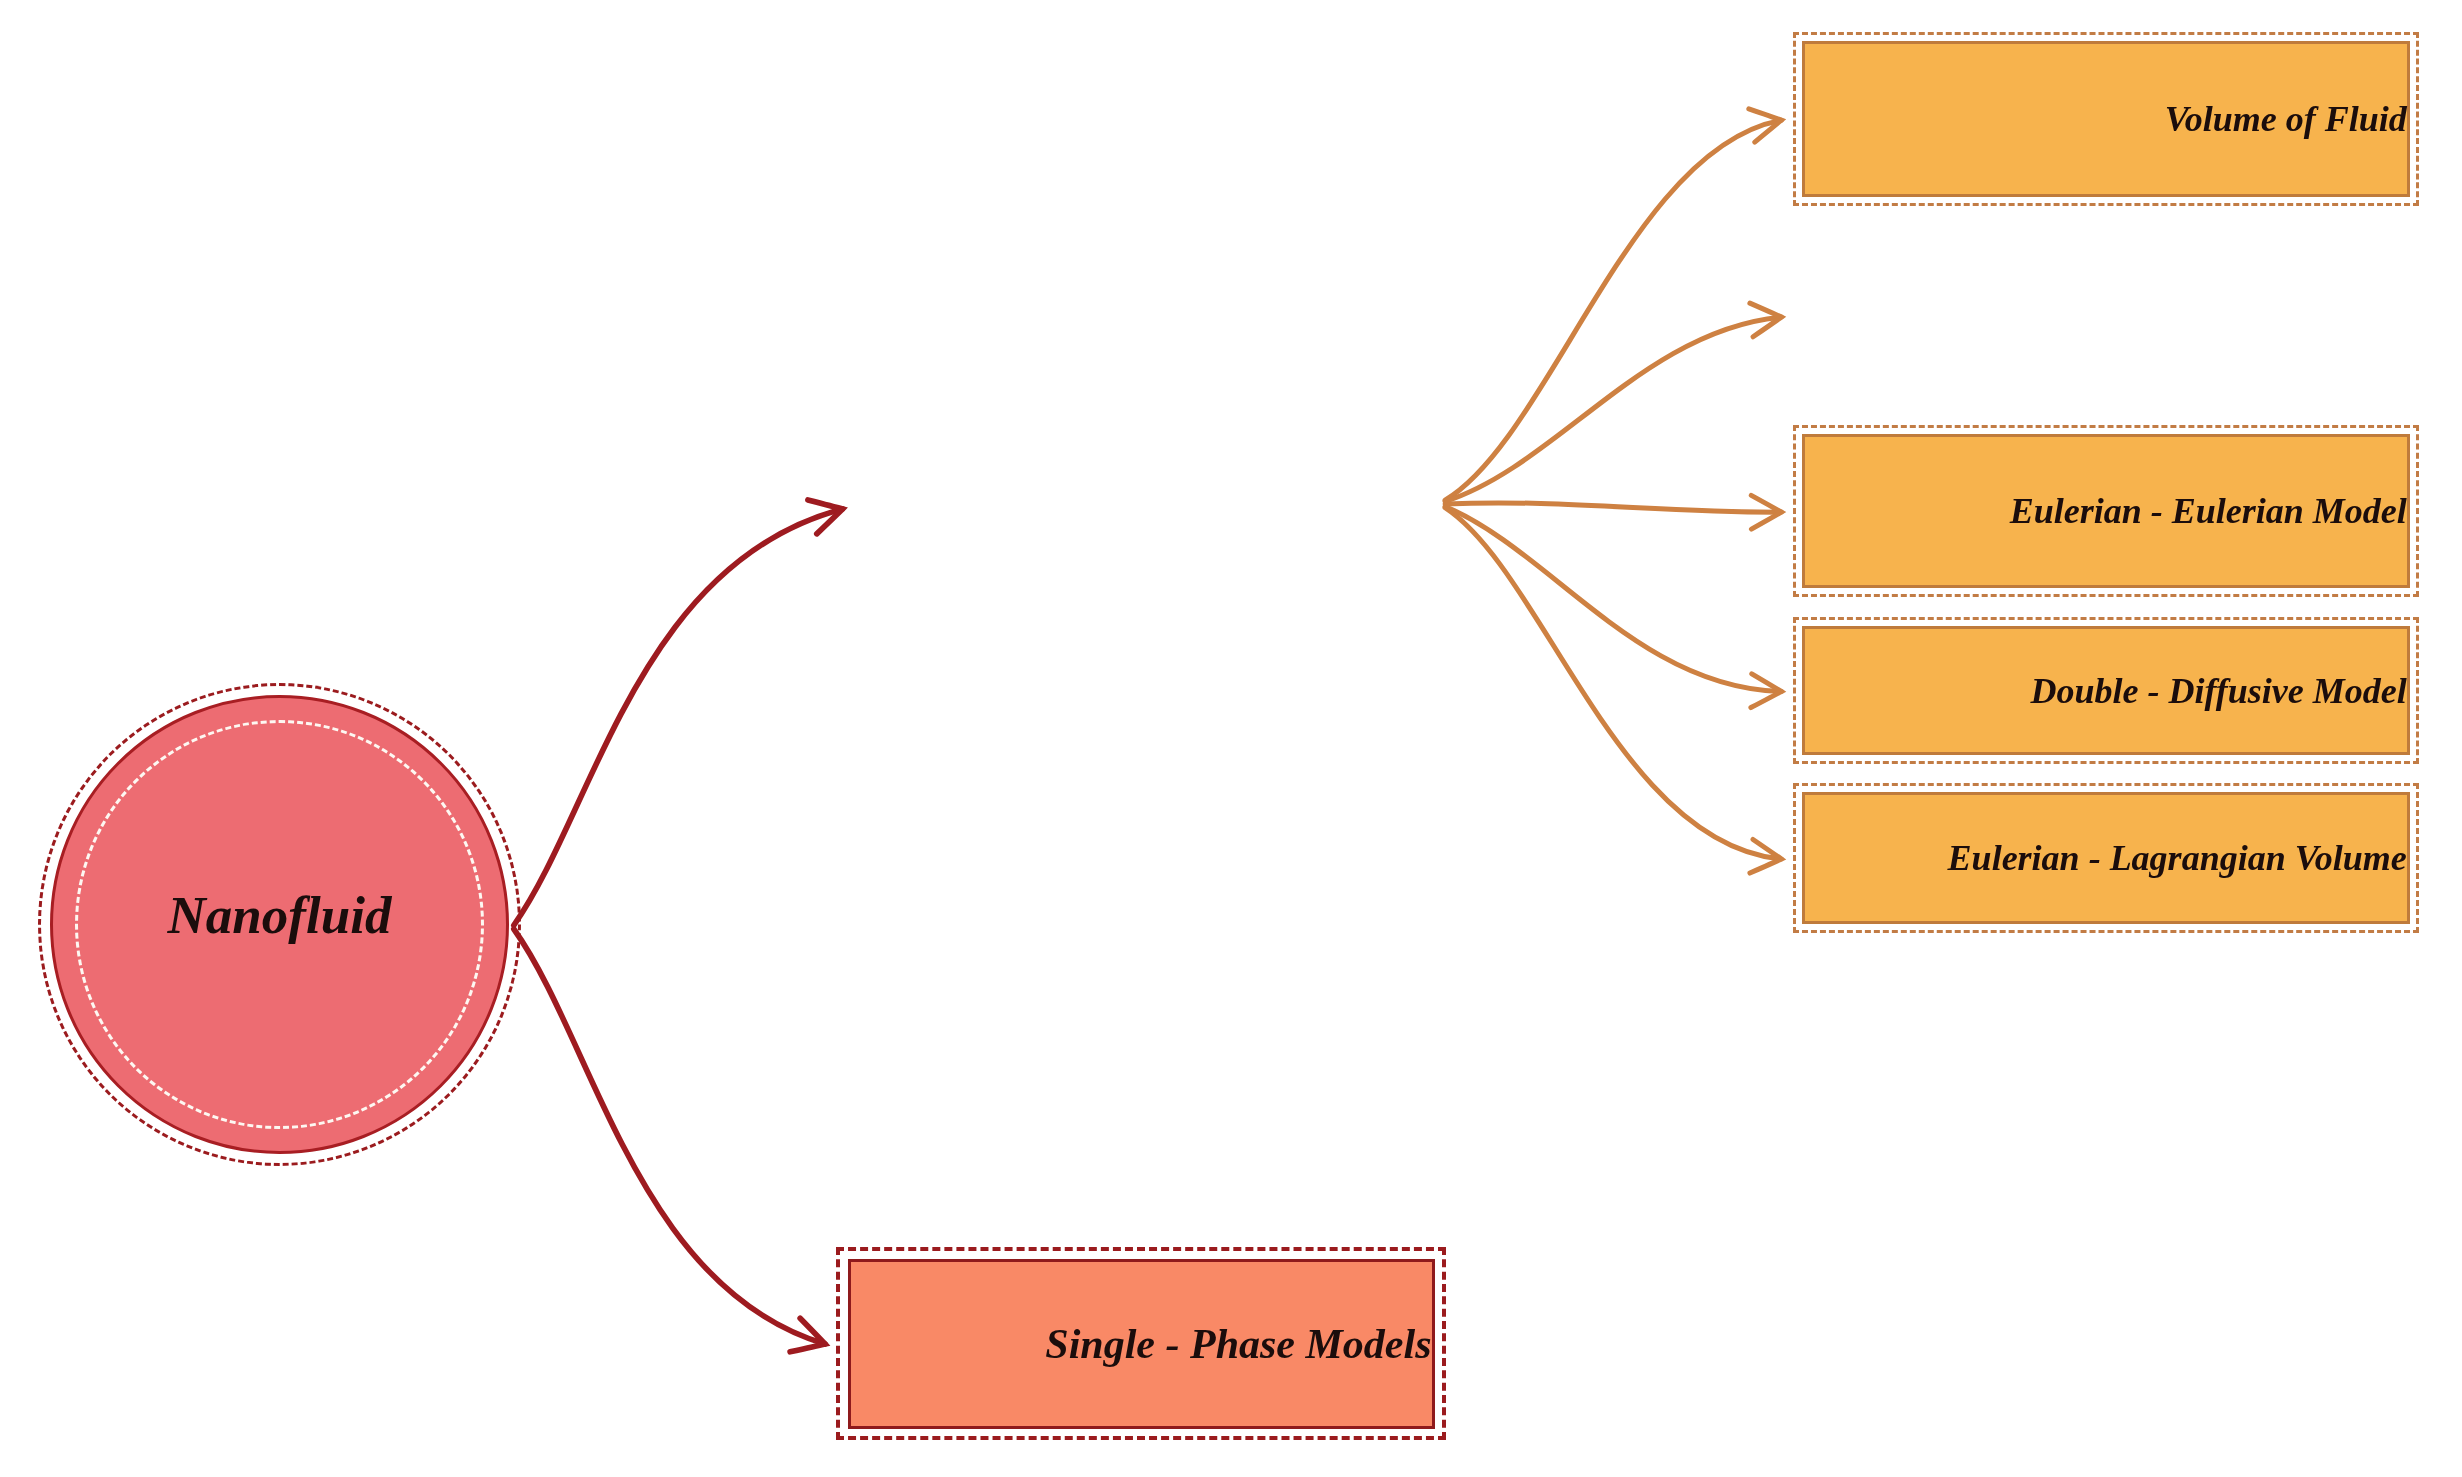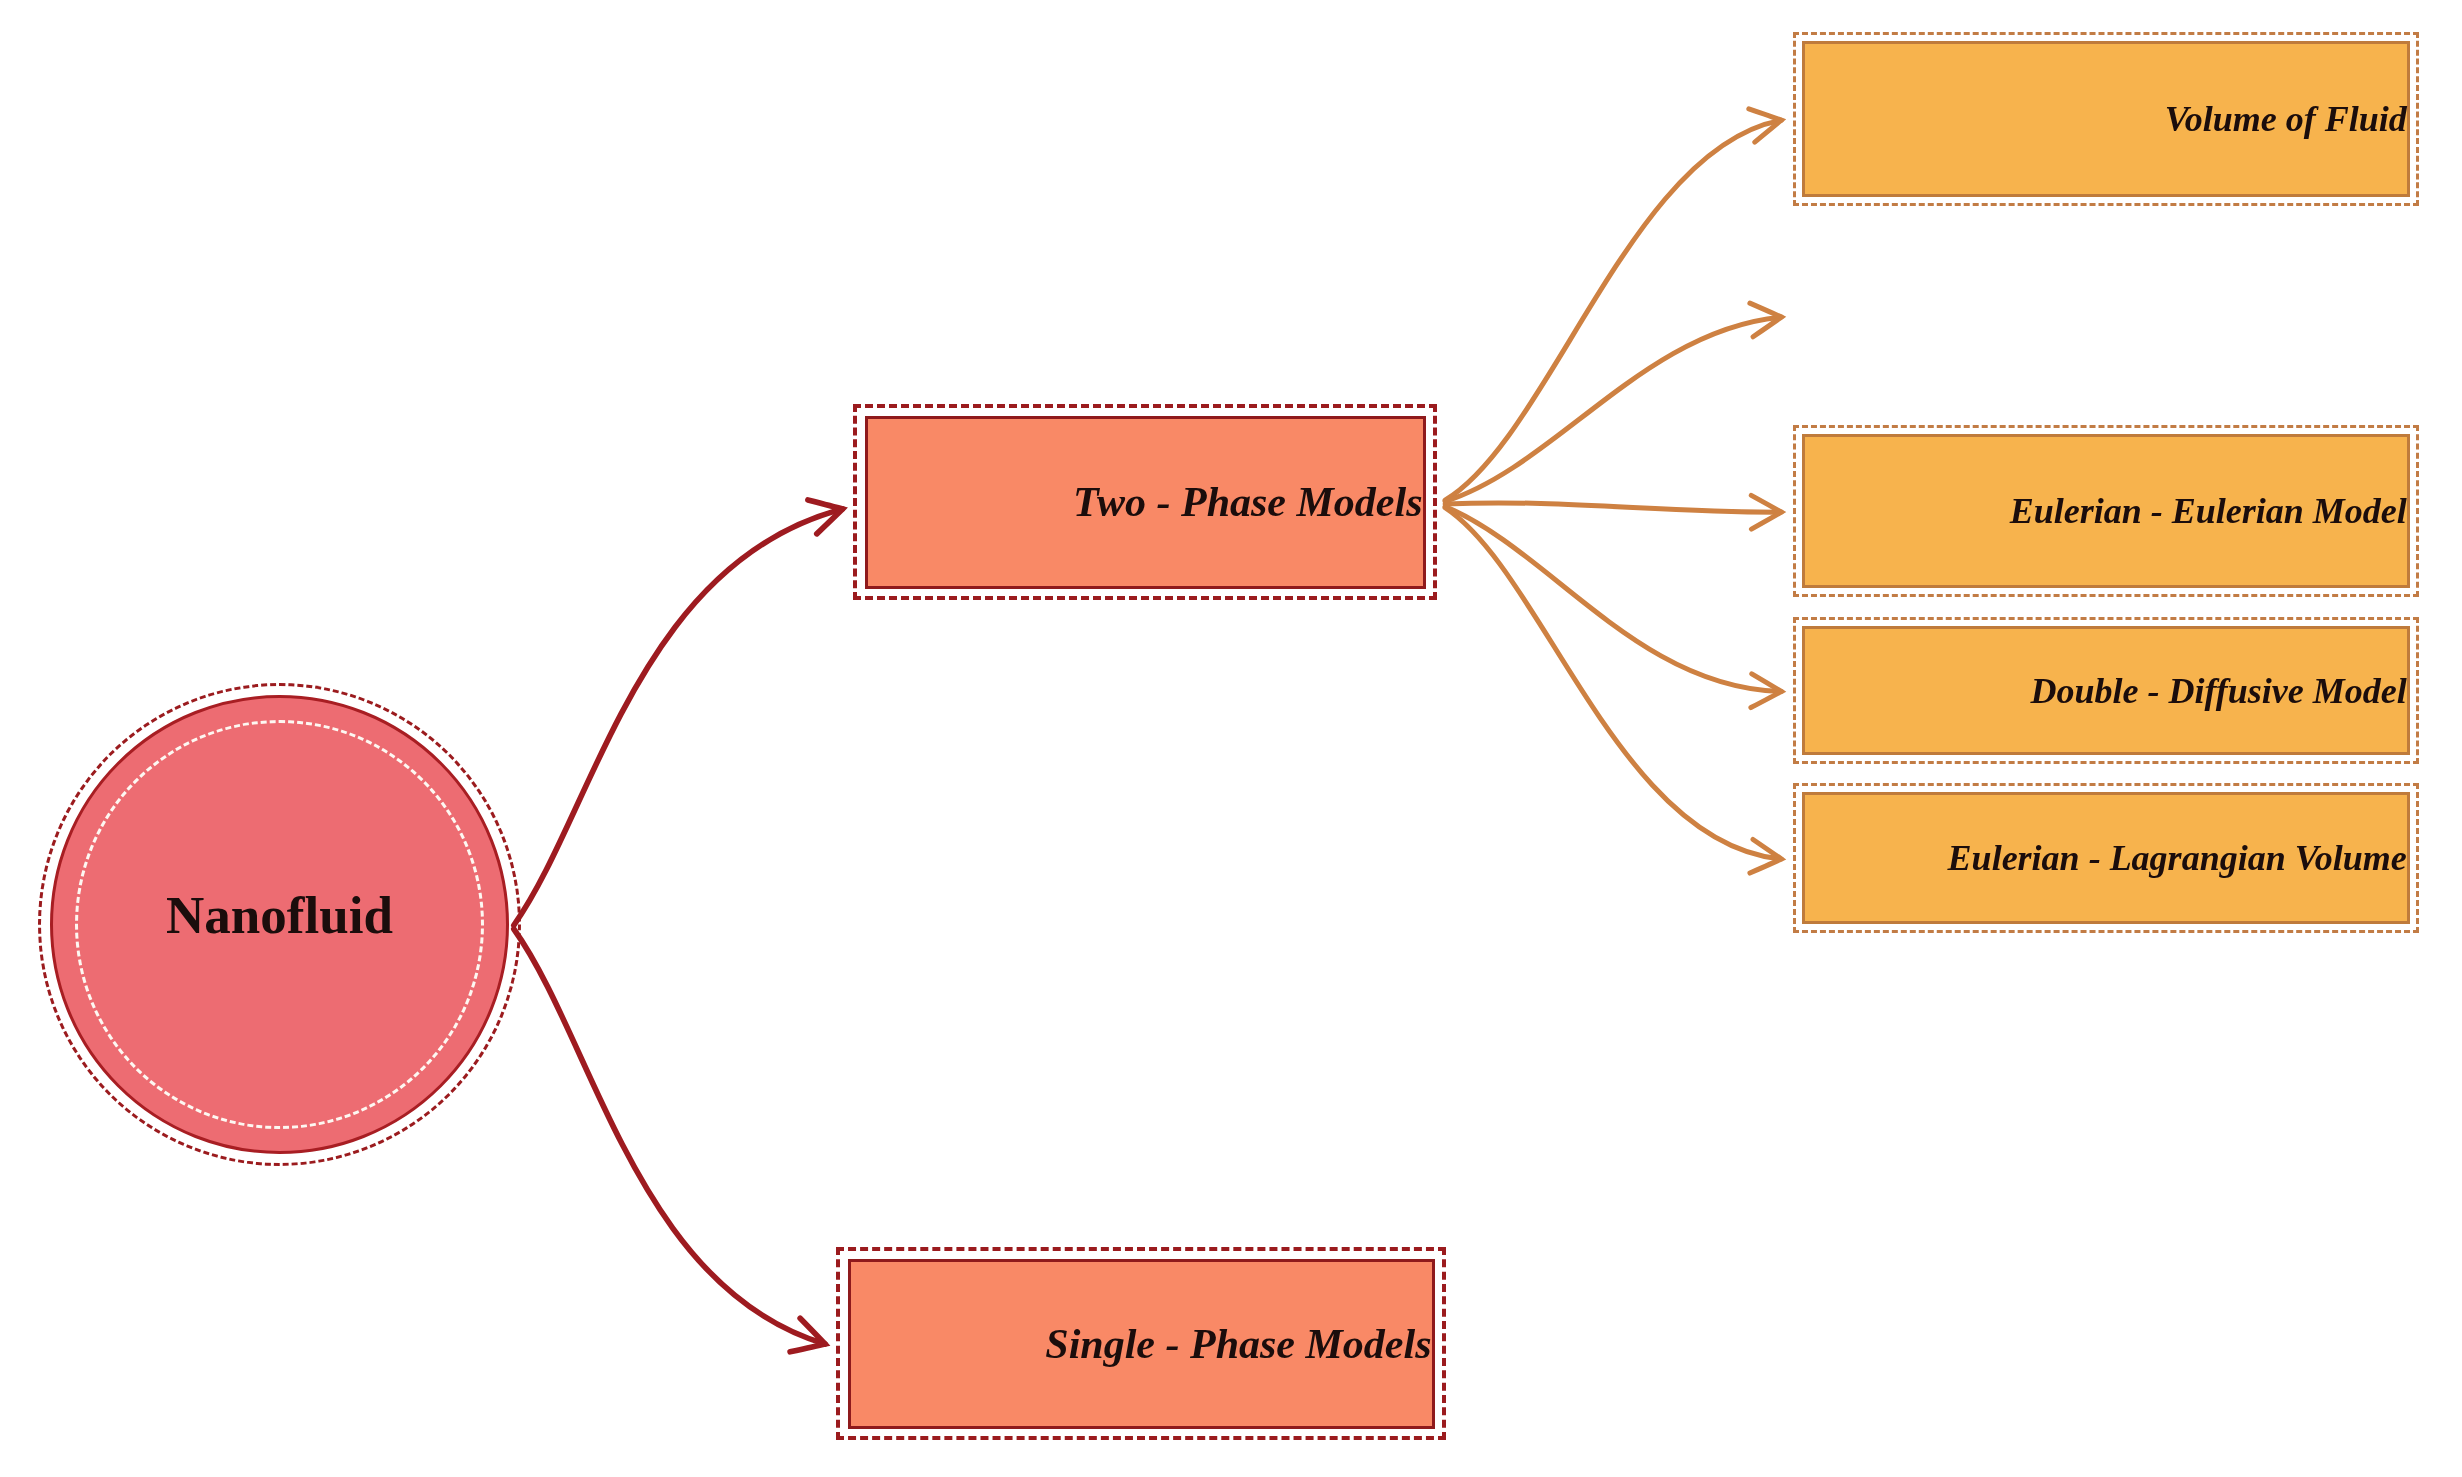--- a/index.html
+++ b/index.html
@@ -32,21 +32,21 @@
     position:absolute;inset:8.8px;border-radius:50%;
     background:var(--root-fill);border:3.8px solid var(--root-border);
   }
   .circle-inner{
     position:absolute;inset:22.5px;border-radius:50%;
     border:3.1px dashed var(--root-inner-dash);
     display:flex;flex-direction:column;align-items:center;justify-content:center;
   }
   .root-label{
     text-align:right;color:var(--text);
-    font-size:53px;font-weight:700;line-height:1.45;
+    font-size:53px;font-weight:700;font-style:italic;line-height:1.45;
     transform:translateY(-8.8px);
   }
   .root-label span{display:block;}
 
   
   .rect-node{border-style:dashed;}
   .red-node{border:4.4px dashed var(--phase-dash);}
   .yellow-node{border:3.8px dashed var(--child-dash);}
   .rect-node .inner{
     position:absolute;box-sizing:border-box;
@@ -102,25 +102,20 @@
   <div class="node circle-outer">
     <div class="circle-solid">
       <div class="circle-inner">
         <div class="root-label">
           <span>Nanofluid</span>
         </div>
       </div>
     </div>
   </div>
 
-  <div class="node rect-node red-node two-phase">
-    <div class="inner">
-      <span class="label">Two - Phase Models</span>
-    </div>
-  </div>
 
   <div class="node rect-node red-node single-phase">
     <div class="inner">
       <span class="label">Single - Phase Models</span>
     </div>
   </div>
 
   <div class="node rect-node yellow-node child child-0">
     <div class="inner">
       <span class="label">Volume of Fluid</span>

